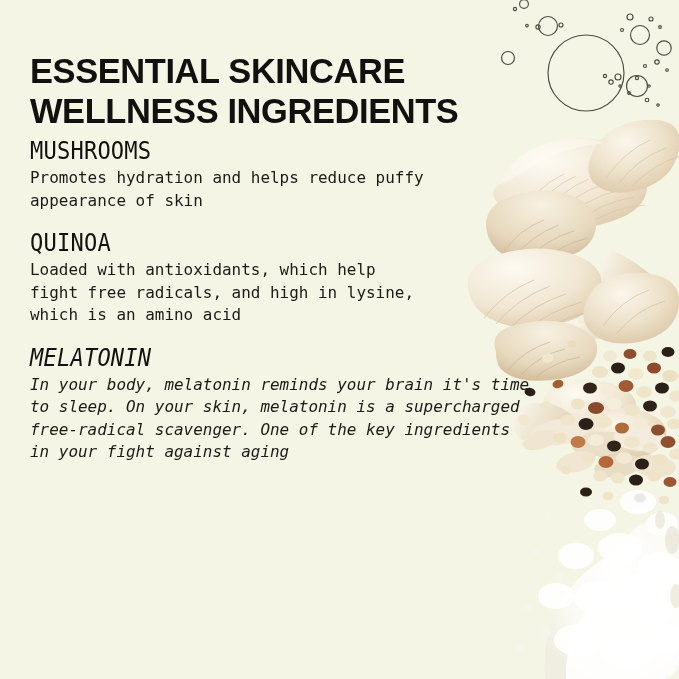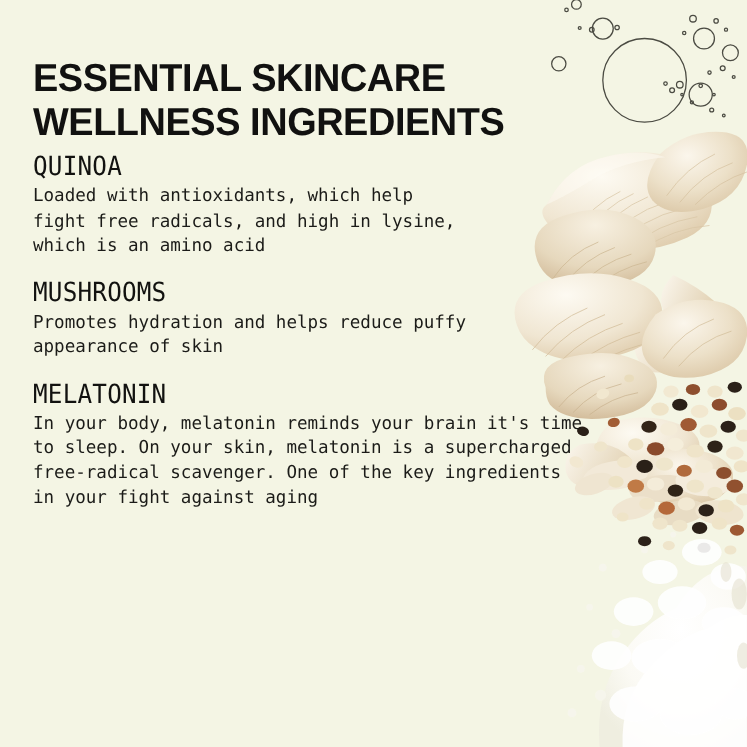--- a/index.html
+++ b/index.html
@@ -8,20 +8,21 @@
     padding: 0;
     background: #f4f5e4;
   }
   #poster {
     position: relative;
     width: 679px;
     height: 679px;
     background: #f4f5e4;
     overflow: hidden;
     font-family: "DejaVu Sans Mono", "Liberation Mono", monospace;
+    border-radius: 18px;
   }
 
   
   .art-layer {
     position: absolute;
     inset: 0;
     pointer-events: none;
   }
   .art-layer svg { display: block; }
 
@@ -50,21 +51,21 @@
     transform-origin: left top;
   }
 
   .sections {
     position: absolute;
     left: 30px;
     top: 137px;
     width: 630px;
   }
   .ingredient-block { margin-bottom: 17px; }
-  .ingredient-block.spaced-top { margin-top: 6px; }
+  .ingredient-block.spaced-top { margin-top: 6px; font-style: italic; }
 
   .ingredient-name {
     font-family: "DejaVu Sans Mono", "Liberation Mono", monospace;
     font-size: 24px;
     line-height: 28px;
     font-weight: 400;
     color: #121210;
     letter-spacing: 0.2px;
     transform: scaleX(0.92);
     transform-origin: left center;
@@ -325,30 +326,30 @@
 
   <div class="text-layer">
 
     <h1 class="poster-title">ESSENTIAL SKINCARE
 WELLNESS INGREDIENTS</h1>
 
     <div class="sections">
 
 
       <div class="ingredient-block">
+        <h2 class="ingredient-name">MUSHROOMS</h2>
+        <p class="ingredient-desc">Promotes hydration and helps reduce puffy
+appearance of skin</p>
+      </div>
+
+      <div class="ingredient-block">
         <h2 class="ingredient-name">QUINOA</h2>
         <p class="ingredient-desc">Loaded with antioxidants, which help
 fight free radicals, and high in lysine,
 which is an amino acid</p>
-      </div>
-
-      <div class="ingredient-block">
-        <h2 class="ingredient-name">MUSHROOMS</h2>
-        <p class="ingredient-desc">Promotes hydration and helps reduce puffy
-appearance of skin</p>
       </div>
 
       <div class="ingredient-block spaced-top">
         <h2 class="ingredient-name">MELATONIN</h2>
         <p class="ingredient-desc">In your body, melatonin reminds your brain it's time
 to sleep. On your skin, melatonin is a supercharged
 free-radical scavenger. One of the key ingredients
 in your fight against aging</p>
       </div>
 

